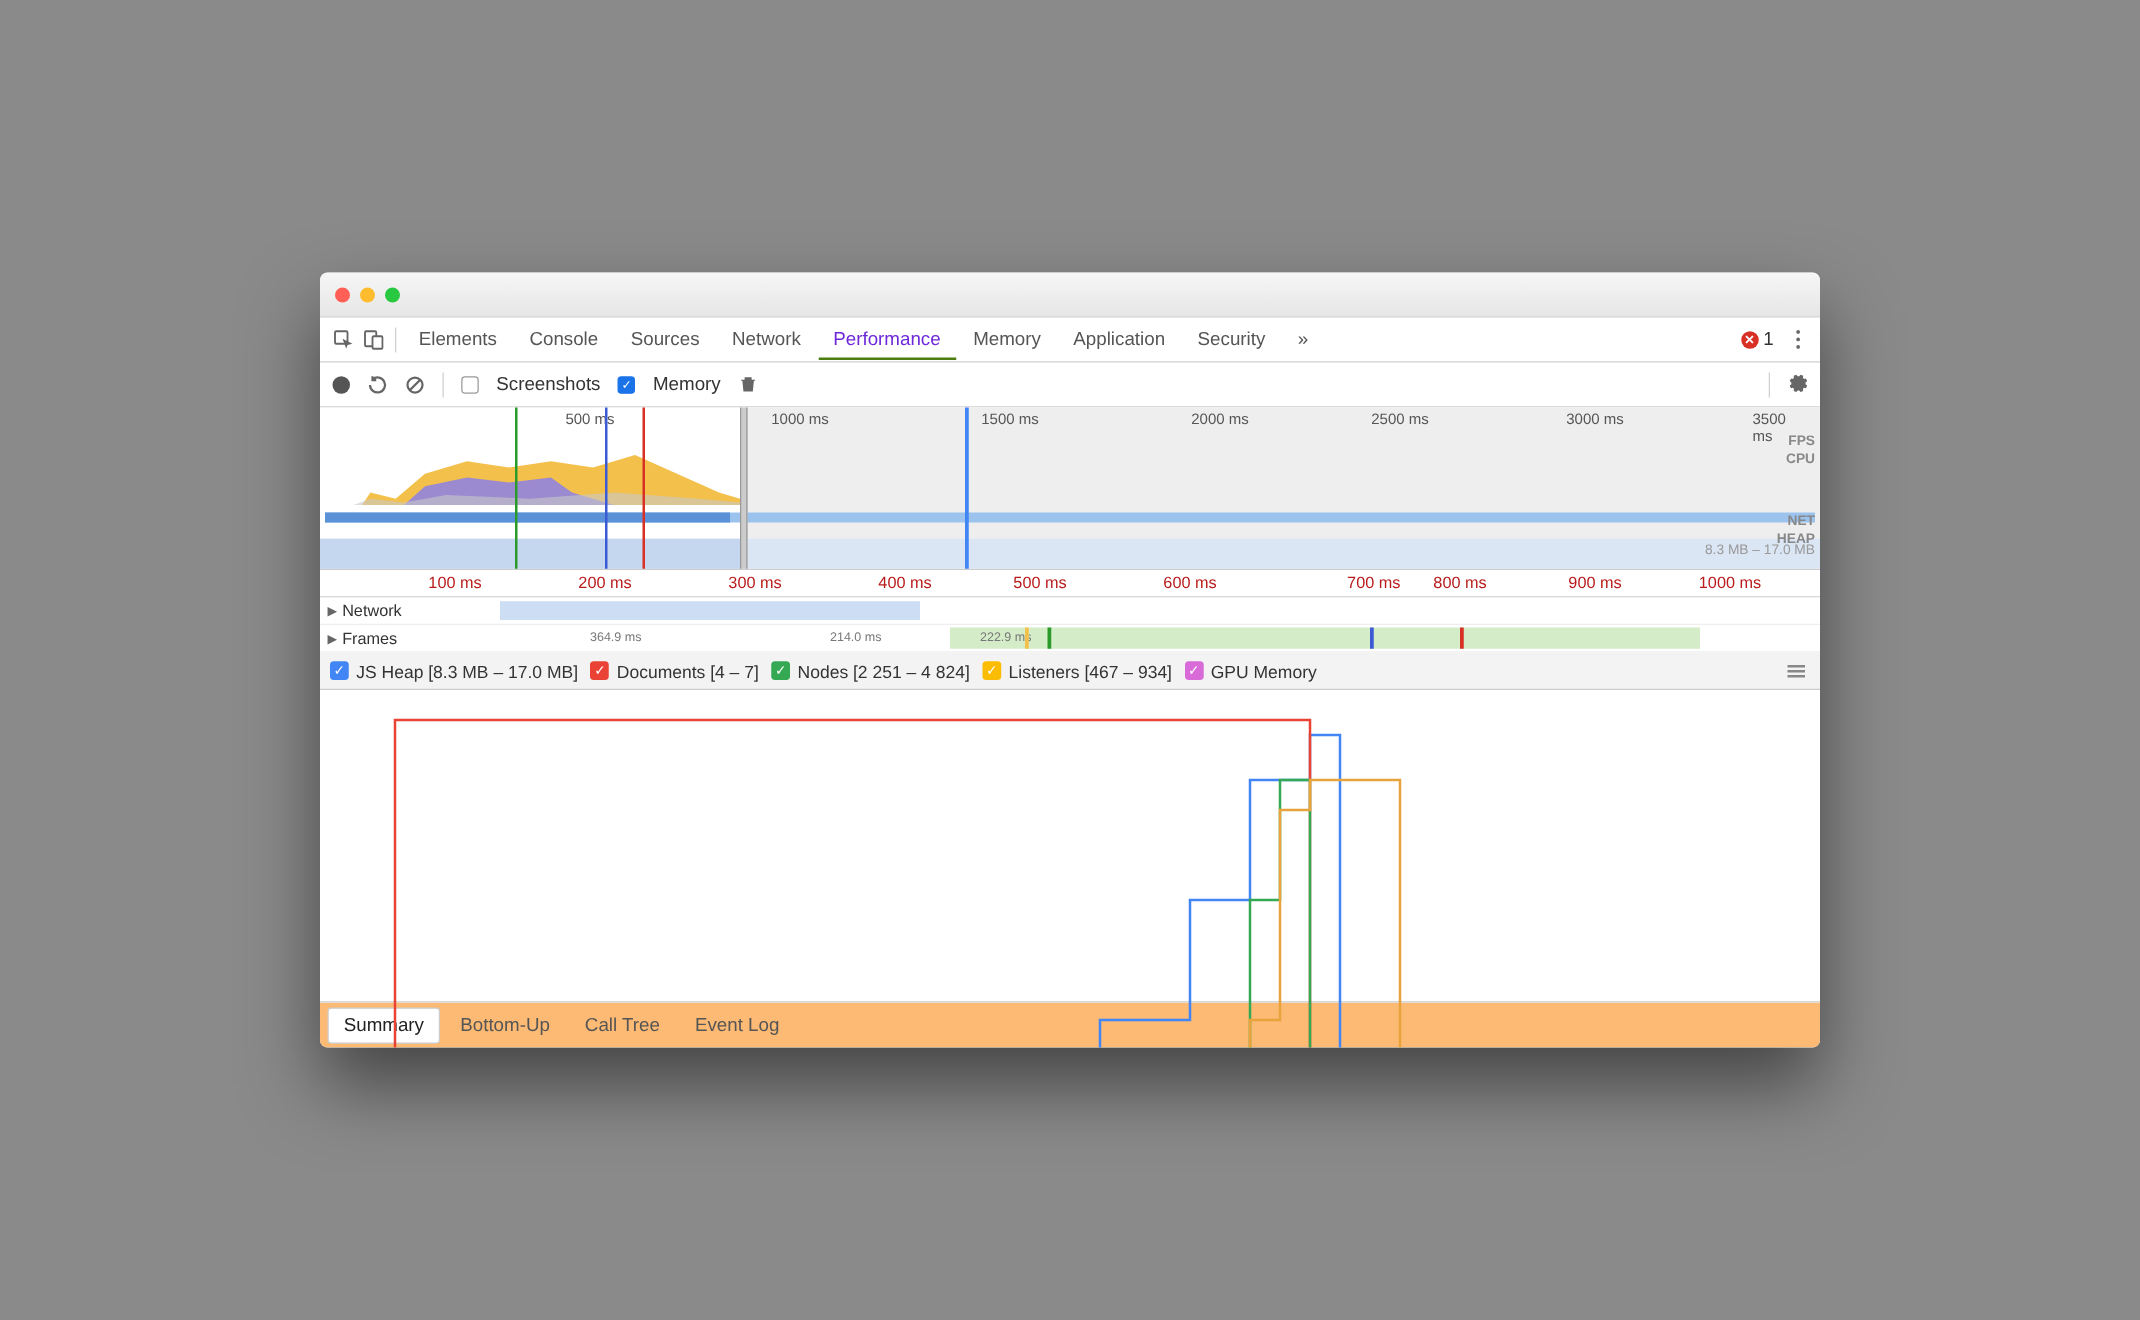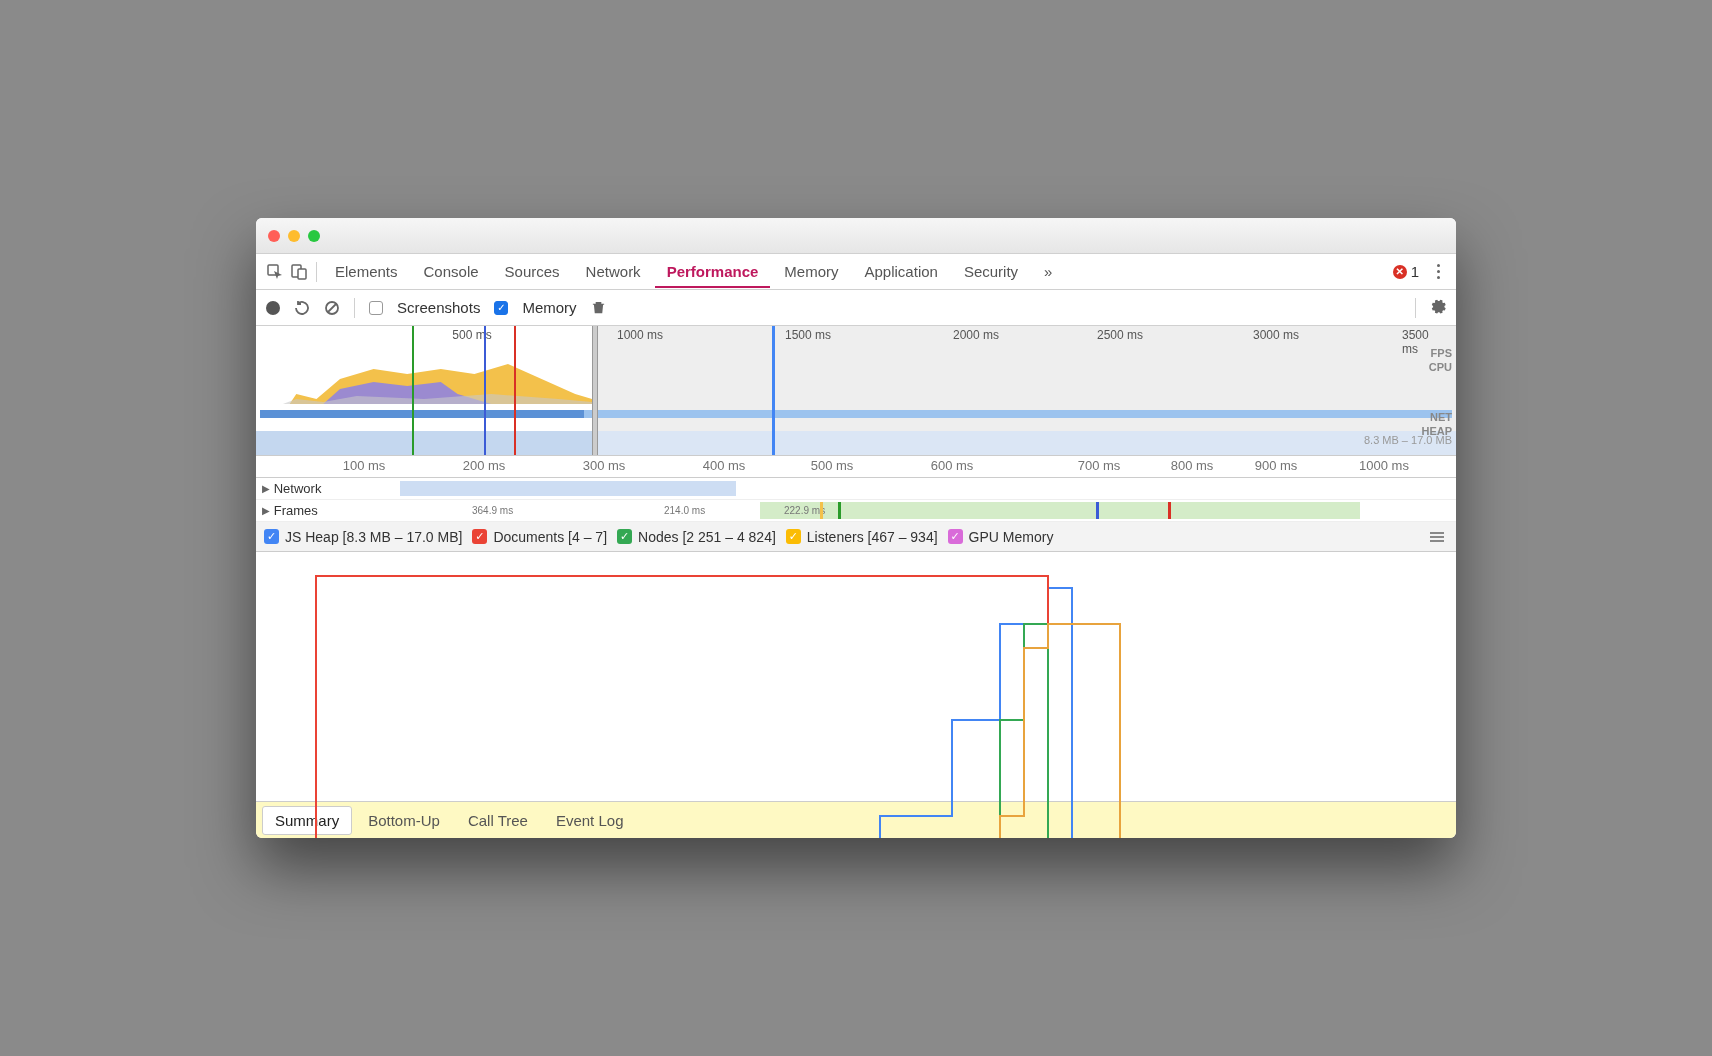--- a/index.html
+++ b/index.html
@@ -7,21 +7,21 @@
 .window { width: 1200px; background: #fff; border-radius: 6px; box-shadow: 0 30px 60px rgba(0,0,0,0.5); overflow: hidden; }
 .titlebar { height: 36px; background: linear-gradient(#f6f6f6,#e6e6e6); border-bottom: 1px solid #d0d0d0; display: flex; align-items: center; padding: 0 12px; position: relative; }
 .traffic { display: flex; gap: 8px; position: absolute; left: 12px; }
 .dot { width: 12px; height: 12px; border-radius: 50%; }
 .red { background:#ff5f57; } .yellow{ background:#febc2e; } .green{ background:#28c840; }
 .title { flex:1; text-align:center; font-size:15px; color:#333; }
 .tabsbar { height: 36px; border-bottom:1px solid #d0d0d0; display:flex; align-items:center; padding:0 8px; gap:2px; font-size:15px; color:#555; }
 .tabsbar .icon { width:22px; height:22px; display:inline-flex; align-items:center; justify-content:center; color:#666; }
 .tabsbar .sep { width:1px; height:20px; background:#d0d0d0; margin:0 4px; }
 .tab { padding:8px 12px; cursor:pointer; }
-.tab.active { color:#be185d; border-bottom:2px solid #be185d; padding-bottom:6px;font-weight:bold; }
+.tab.active { color:#6d28d9; border-bottom:2px solid #4d7c0f; padding-bottom:6px; }
 .tabsbar .spacer { flex:1; }
 .errbadge { display:flex; align-items:center; gap:4px; color:#333; margin-right:8px; }
 .errcircle { width:14px; height:14px; background:#d93025; border-radius:50%; display:inline-flex; align-items:center; justify-content:center; color:#fff; font-size:10px; font-weight:bold;}
 .menu-dots { display:flex; flex-direction:column; gap:3px; padding:0 8px;}
 .menu-dots span{ width:3px;height:3px;background:#666;border-radius:50%;}
 .toolbar { height:36px; border-bottom:1px solid #d0d0d0; display:flex; align-items:center; padding:0 10px; gap:14px; font-size:15px; color:#333;}
 .rec { width:14px;height:14px;border-radius:50%;background:#555; }
 .toolbar .iconbtn{ color:#666; display:inline-flex; }
 .toolbar .divider{ width:1px;height:20px;background:#d0d0d0; }
 .chk { width:14px;height:14px;border:1px solid #999;border-radius:3px;display:inline-flex;align-items:center;justify-content:center;background:#fff;}
@@ -32,31 +32,31 @@
 .overview .unselected{position:absolute;left:28%;top:0;right:0;height:100%;background:#eee;}
 .ov-ticks{position:absolute;top:2px;left:0;right:0;height:16px;font-size:12px;color:#555;}
 .ov-tick{position:absolute; transform:translateX(-50%);}
 .ov-labels{position:absolute;right:4px;top:20px;font-size:11px;color:#888;text-align:right;line-height:14px;font-weight:bold;}
 .ov-heap{position:absolute;right:4px;bottom:9px;font-size:11px;color:#999;}
 .ov-netbar{position:absolute;left:4px;right:4px;top:84px;height:8px;background:#9cc3ee;}
 .ov-netbar2{position:absolute;left:4px;width:27%;top:84px;height:8px;background:#5b91d6;}
 .ov-heapfill{position:absolute;left:0;right:0;bottom:0;height:24px;background:#dbe6f5;}
 .ov-heapfill2{position:absolute;left:0;width:28%;bottom:0;height:24px;background:#c4d7ef;}
 .ov-vline{position:absolute;top:0;bottom:0;width:2px;}
-.timeruler{height:22px;border-bottom:1px solid #ccc;position:relative;font-size:13px;color:#737373;}
+.timeruler{height:22px;border-bottom:1px solid #ccc;position:relative;font-size:13px;color:#b91c1c;}
 .tr-tick{position:absolute;top:2px;transform:translateX(-50%);}
 .trackrow{height:22px;border-bottom:1px solid #eee;display:flex;align-items:center;font-size:13px;color:#333;padding-left:6px;position:relative;background:#fff;}
 .trackrow .arrow{font-size:10px;color:#666;margin-right:4px;}
 .framebg{position:absolute;left:42%;right:8%;top:2px;bottom:2px;background:#d4ecc8;}
 .counters{height:30px;border-bottom:1px solid #ccc;background:#f3f3f3;display:flex;align-items:center;padding:0 8px;gap:10px;font-size:14px;color:#333;}
 .swatch{width:15px;height:15px;border-radius:3px;display:inline-flex;align-items:center;justify-content:center;color:#fff;font-size:11px;}
 .counters .item{display:flex;align-items:center;gap:6px;}
 .chart{height:250px;background:#fff;border-bottom:1px solid #ccc;position:relative;}
 .chart svg{position:absolute;inset:0;}
-.bottomtabs{height:36px;display:flex;align-items:center;padding:4px 6px;gap:4px;font-size:15px;color:#555;background:#fef9c3;}
+.bottomtabs{height:36px;display:flex;align-items:center;padding:4px 6px;gap:4px;font-size:15px;color:#555;background:#fdba74;}
 .bottomtabs .btab{padding:5px 12px;border-radius:3px;}
 .bottomtabs .btab.active{background:#fff;border:1px solid #ccc;color:#222;}
 .hamb{margin-left:auto;display:flex;flex-direction:column;gap:2px;padding:4px;}
 .hamb span{width:14px;height:2px;background:#888;}
 </style>
 </head>
 <body>
 
 <div class="window">
 
@@ -171,21 +171,21 @@
   </div>
 
   <div class="timeruler" id="ruler">
       <span class="tr-tick" style="left: 9%;">100 ms</span>
       <span class="tr-tick" style="left: 19%;">200 ms</span>
       <span class="tr-tick" style="left: 29%;">300 ms</span>
       <span class="tr-tick" style="left: 39%;">400 ms</span>
       <span class="tr-tick" style="left: 48%;">500 ms</span>
       <span class="tr-tick" style="left: 58%;">600 ms</span>
       <span class="tr-tick" style="left: 67%; margin-left: 39px;">700 ms</span>
-      <span class="tr-tick" style="left: 76%; margin-left: 24px;">800 ms</span>
+      <span class="tr-tick" style="left: 76%;">800 ms</span>
       <span class="tr-tick" style="left: 85%;">900 ms</span>
       <span class="tr-tick" style="left: 94%;">1000 ms</span>
     </div>
 
   <div class="trackrow">
     <span class="arrow">▶</span>
     <span>Network</span>
     <div style="position:absolute;left:12%;right:60%;top:3px;bottom:3px;background:#cdddf3"></div>
   </div>
   <div class="trackrow">

